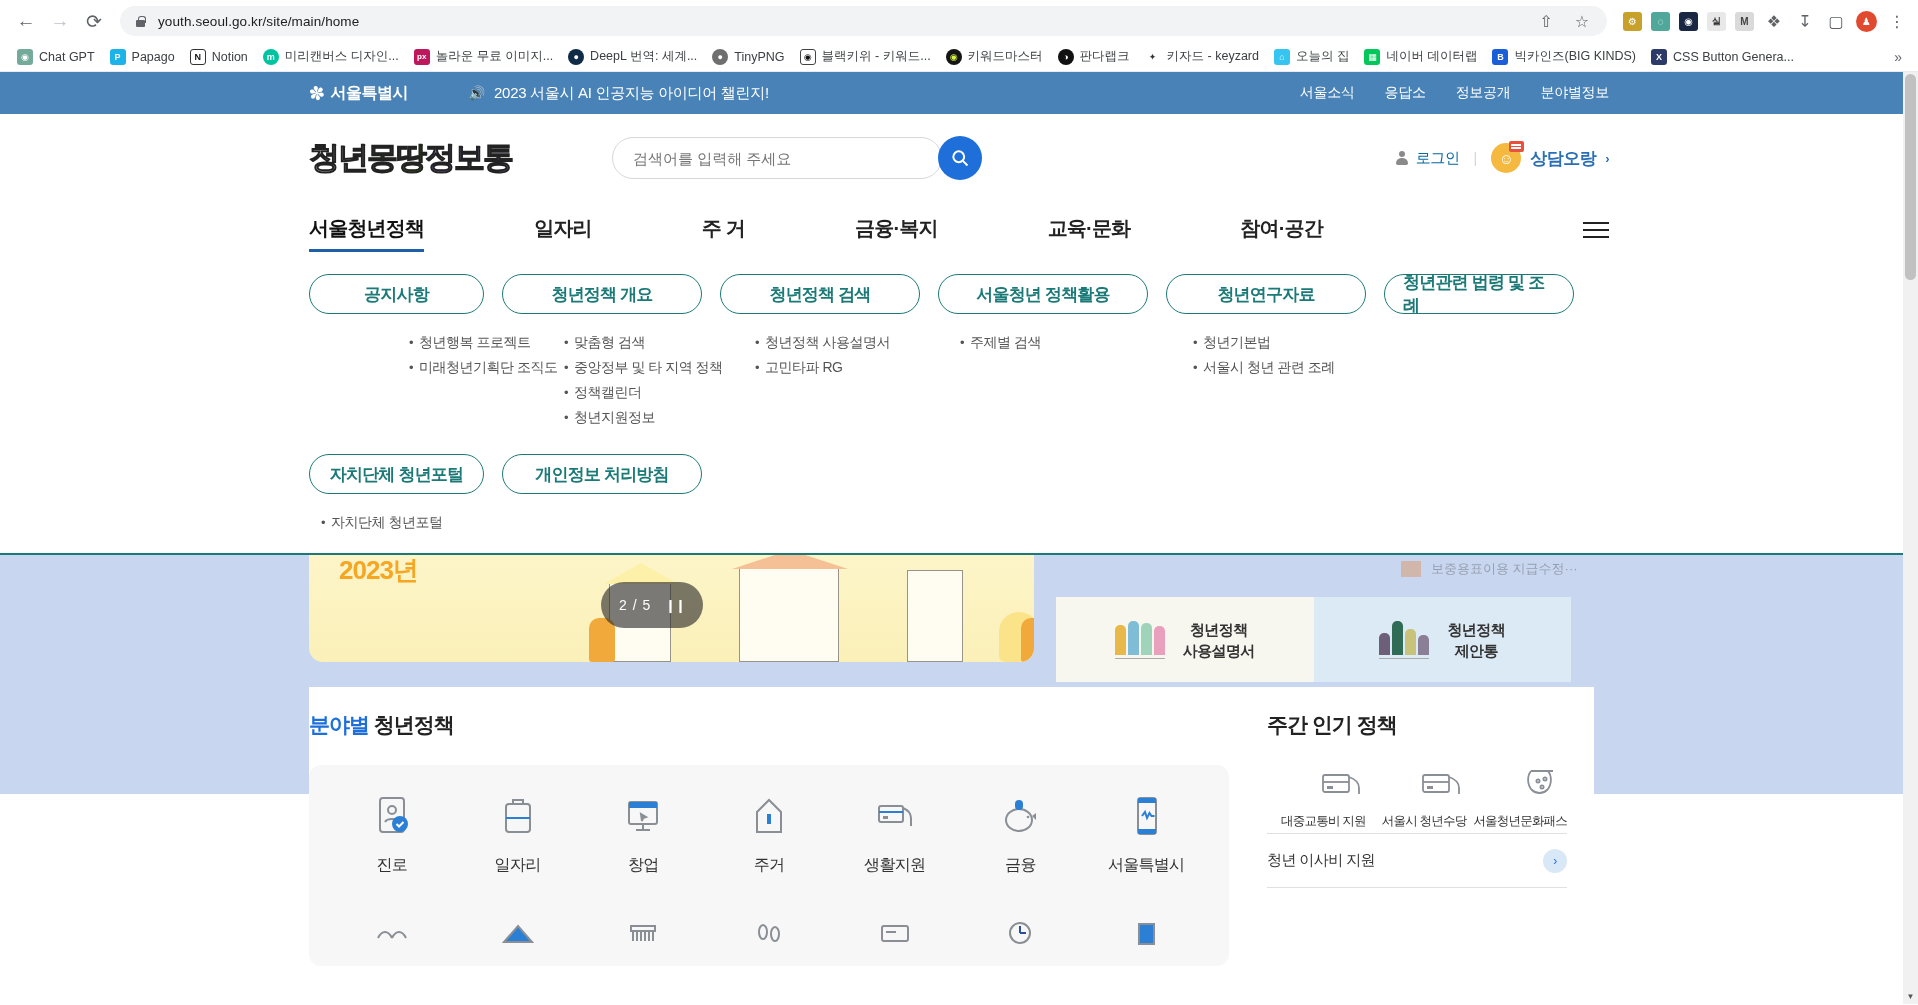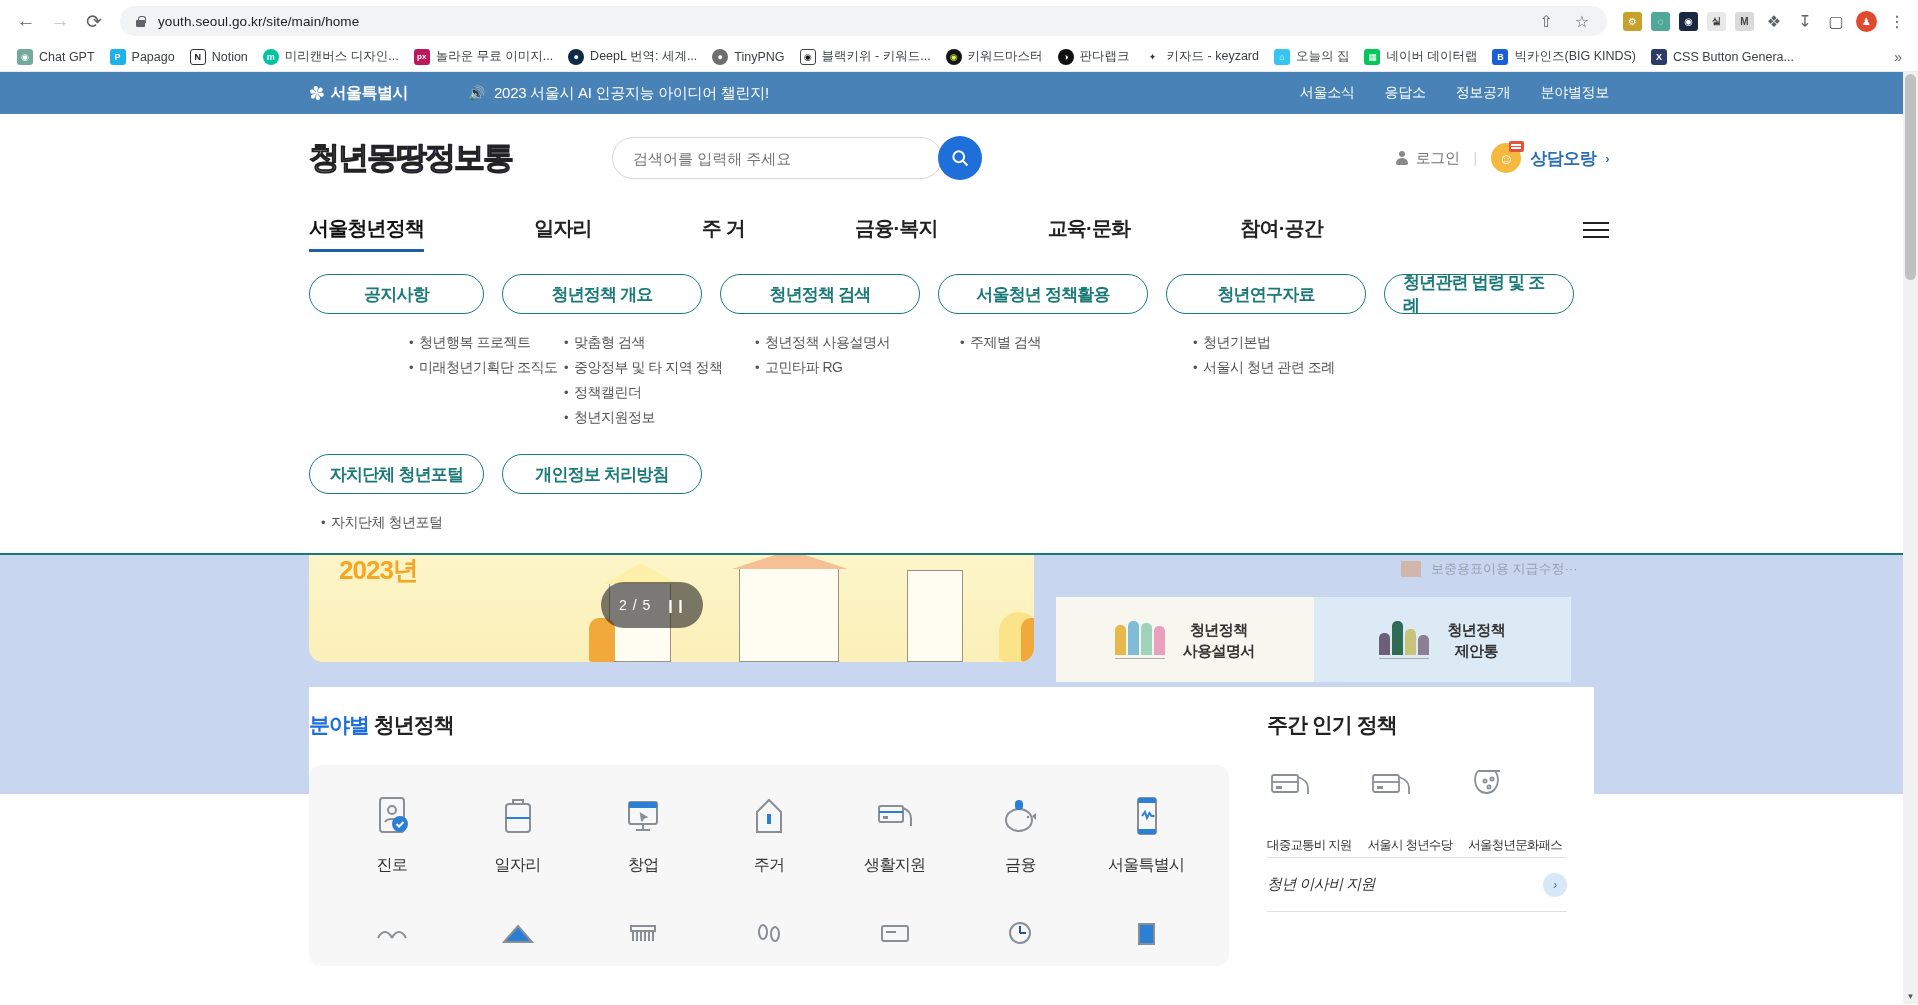--- a/index.html
+++ b/index.html
@@ -184,21 +184,21 @@
   }
   .brand-logo {
     display: flex;
     align-items: center;
     font-size: 31px;
     font-weight: 900;
     letter-spacing: -2px;
     -webkit-text-stroke: 1px #222;
   }
   .bl-1 { color: #ffffff; }
-  .bl-2 { color: #8b5cf6; }
+  .bl-2 { color: #4d7c0f; }
   .bl-3 { color: #9b7fd4; }
 
   .search-wrap {
     margin-left: 100px;
     display: flex;
     align-items: center;
     position: relative;
     width: 370px;
   }
   .search-box {
@@ -224,21 +224,21 @@
     color: #fff;
   }
   .header-right {
     margin-left: auto;
     display: flex;
     align-items: center;
     gap: 14px;
   }
   .login-link {
     display: flex; align-items: center; gap: 7px;
-    font-size: 15px; color: #737373;
+    font-size: 15px; color: #0369a1;
     letter-spacing: -0.4px;
   }
   .person-ico {
     width: 14px; height: 14px;
     position: relative;
   }
   .person-ico::before {
     content: ""; position: absolute;
     left: 4px; top: 0; width: 6px; height: 6px;
     border-radius: 50%; background: #8a8a8a;
@@ -549,32 +549,32 @@
   .side-col { width: 300px; }
   .pop-row {
     display: flex;
     gap: 2px;
     margin-bottom: 4px;
   }
   .pop-item {
     flex: 1 1 0;
     display: flex;
     flex-direction: column;
-    align-items: flex-start;
-    gap: 28px;
+    align-items: flex-end;
+    gap: 4px;
   }
   .pop-ico { color: #8a8f96; }
   .pop-label {
     font-size: 12.5px;
     color: #333;
     text-align: center;
     letter-spacing: -0.8px;
     line-height: 16px;
   }
-  .pop-list { margin-top: 2px; font-style: italic; }
+  .pop-list { margin-top: 2px; }
   .pop-list-item {
     border-top: 1px solid #e0e0e0;
     height: 54px;
     display: flex;
     align-items: center;
     justify-content: space-between;
     font-size: 15px;
     color: #333;
     letter-spacing: -0.6px;
   }

